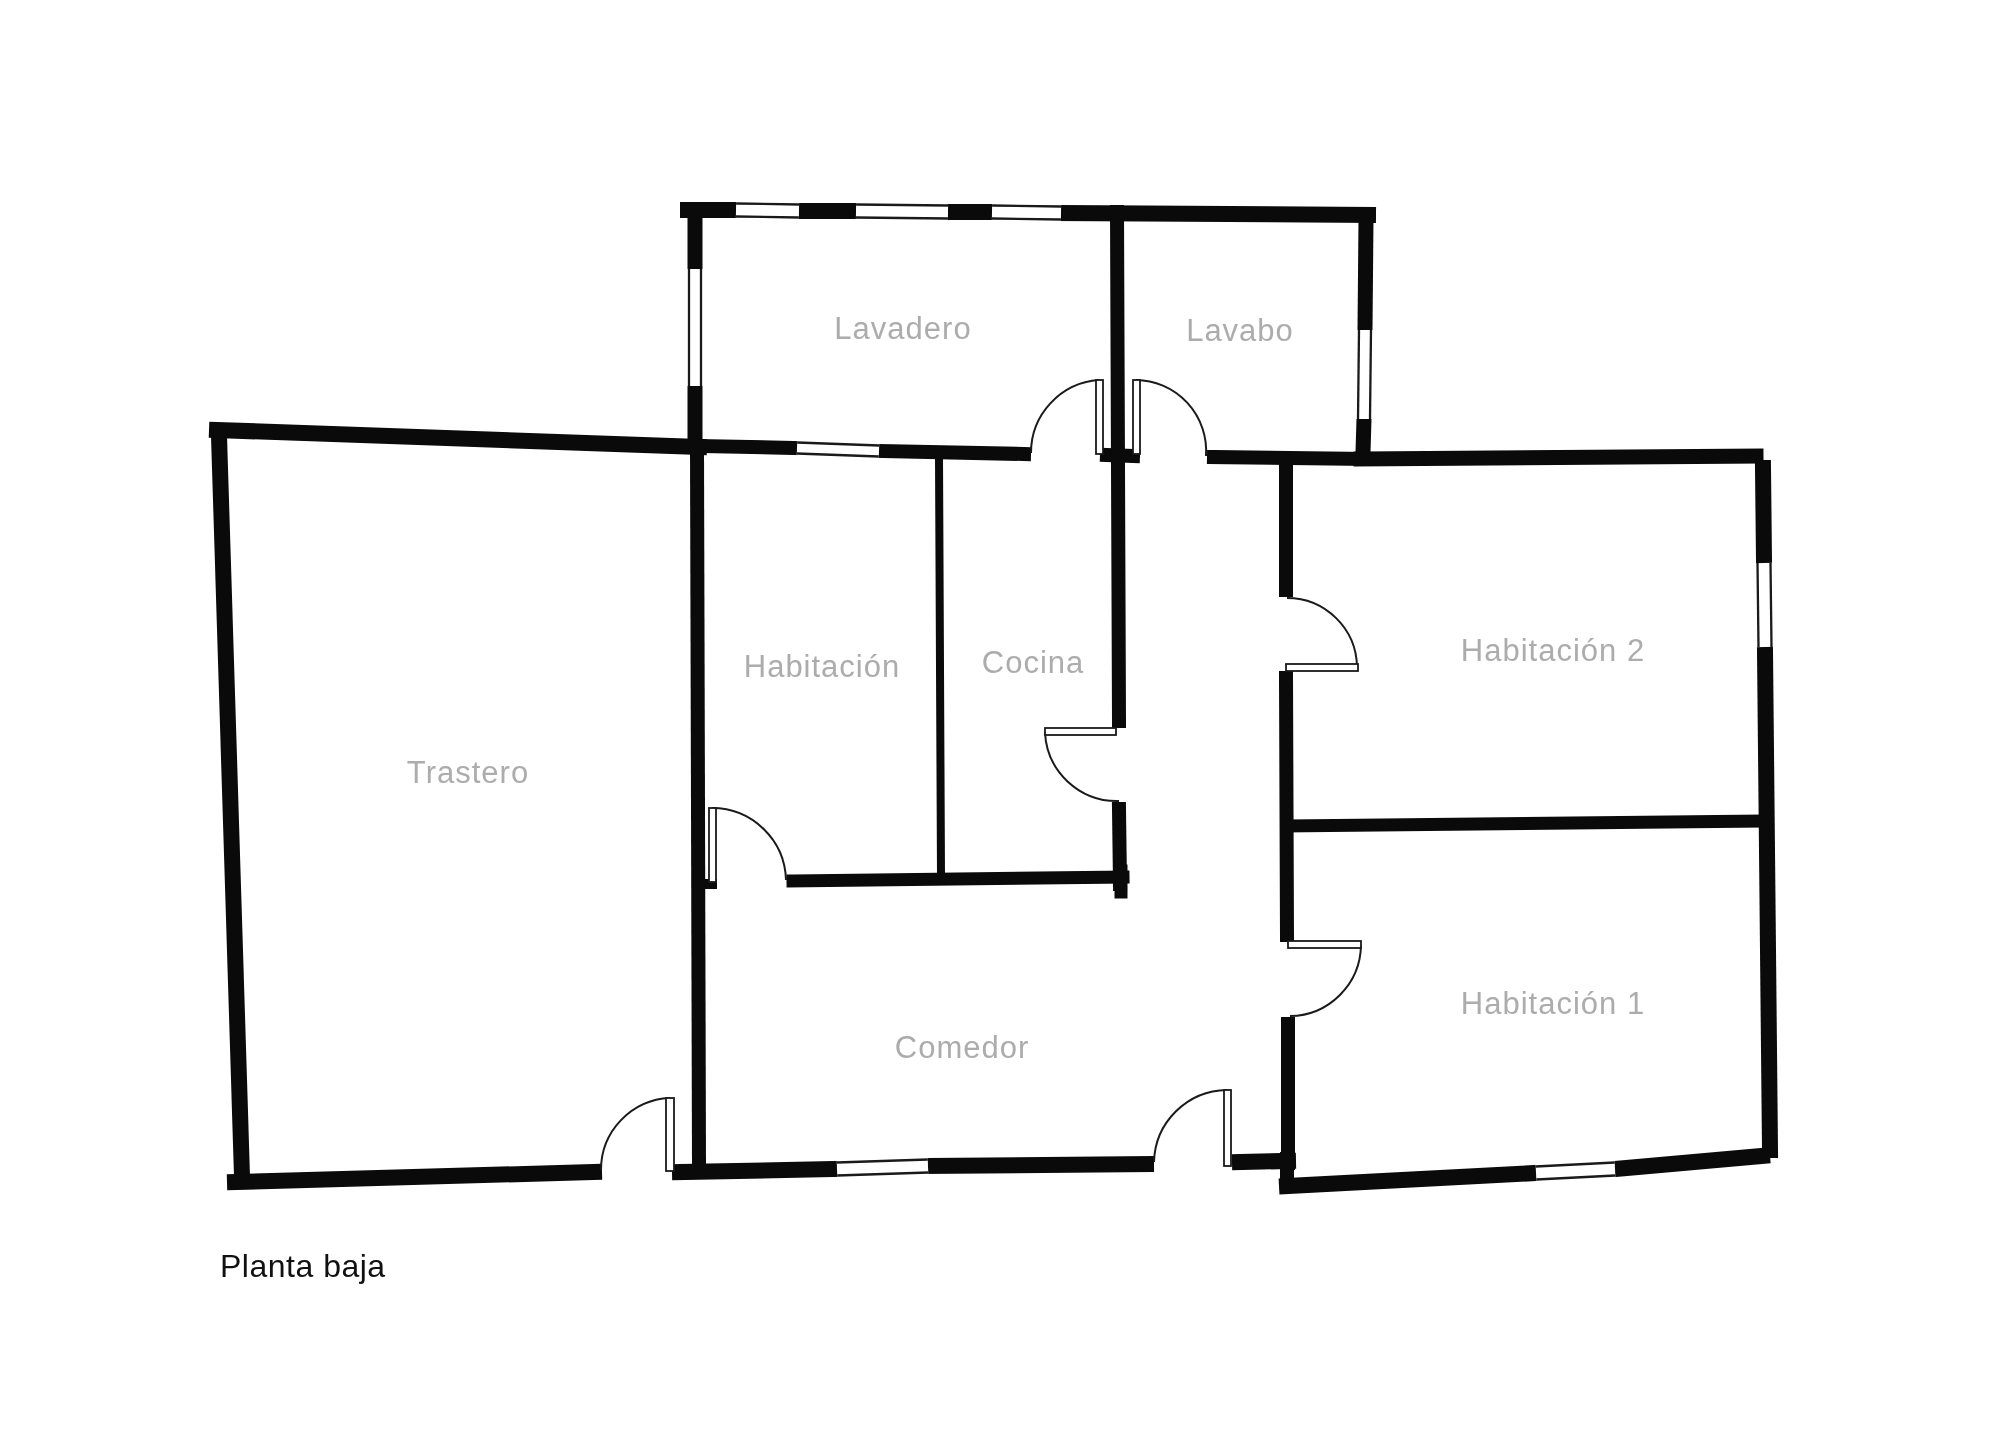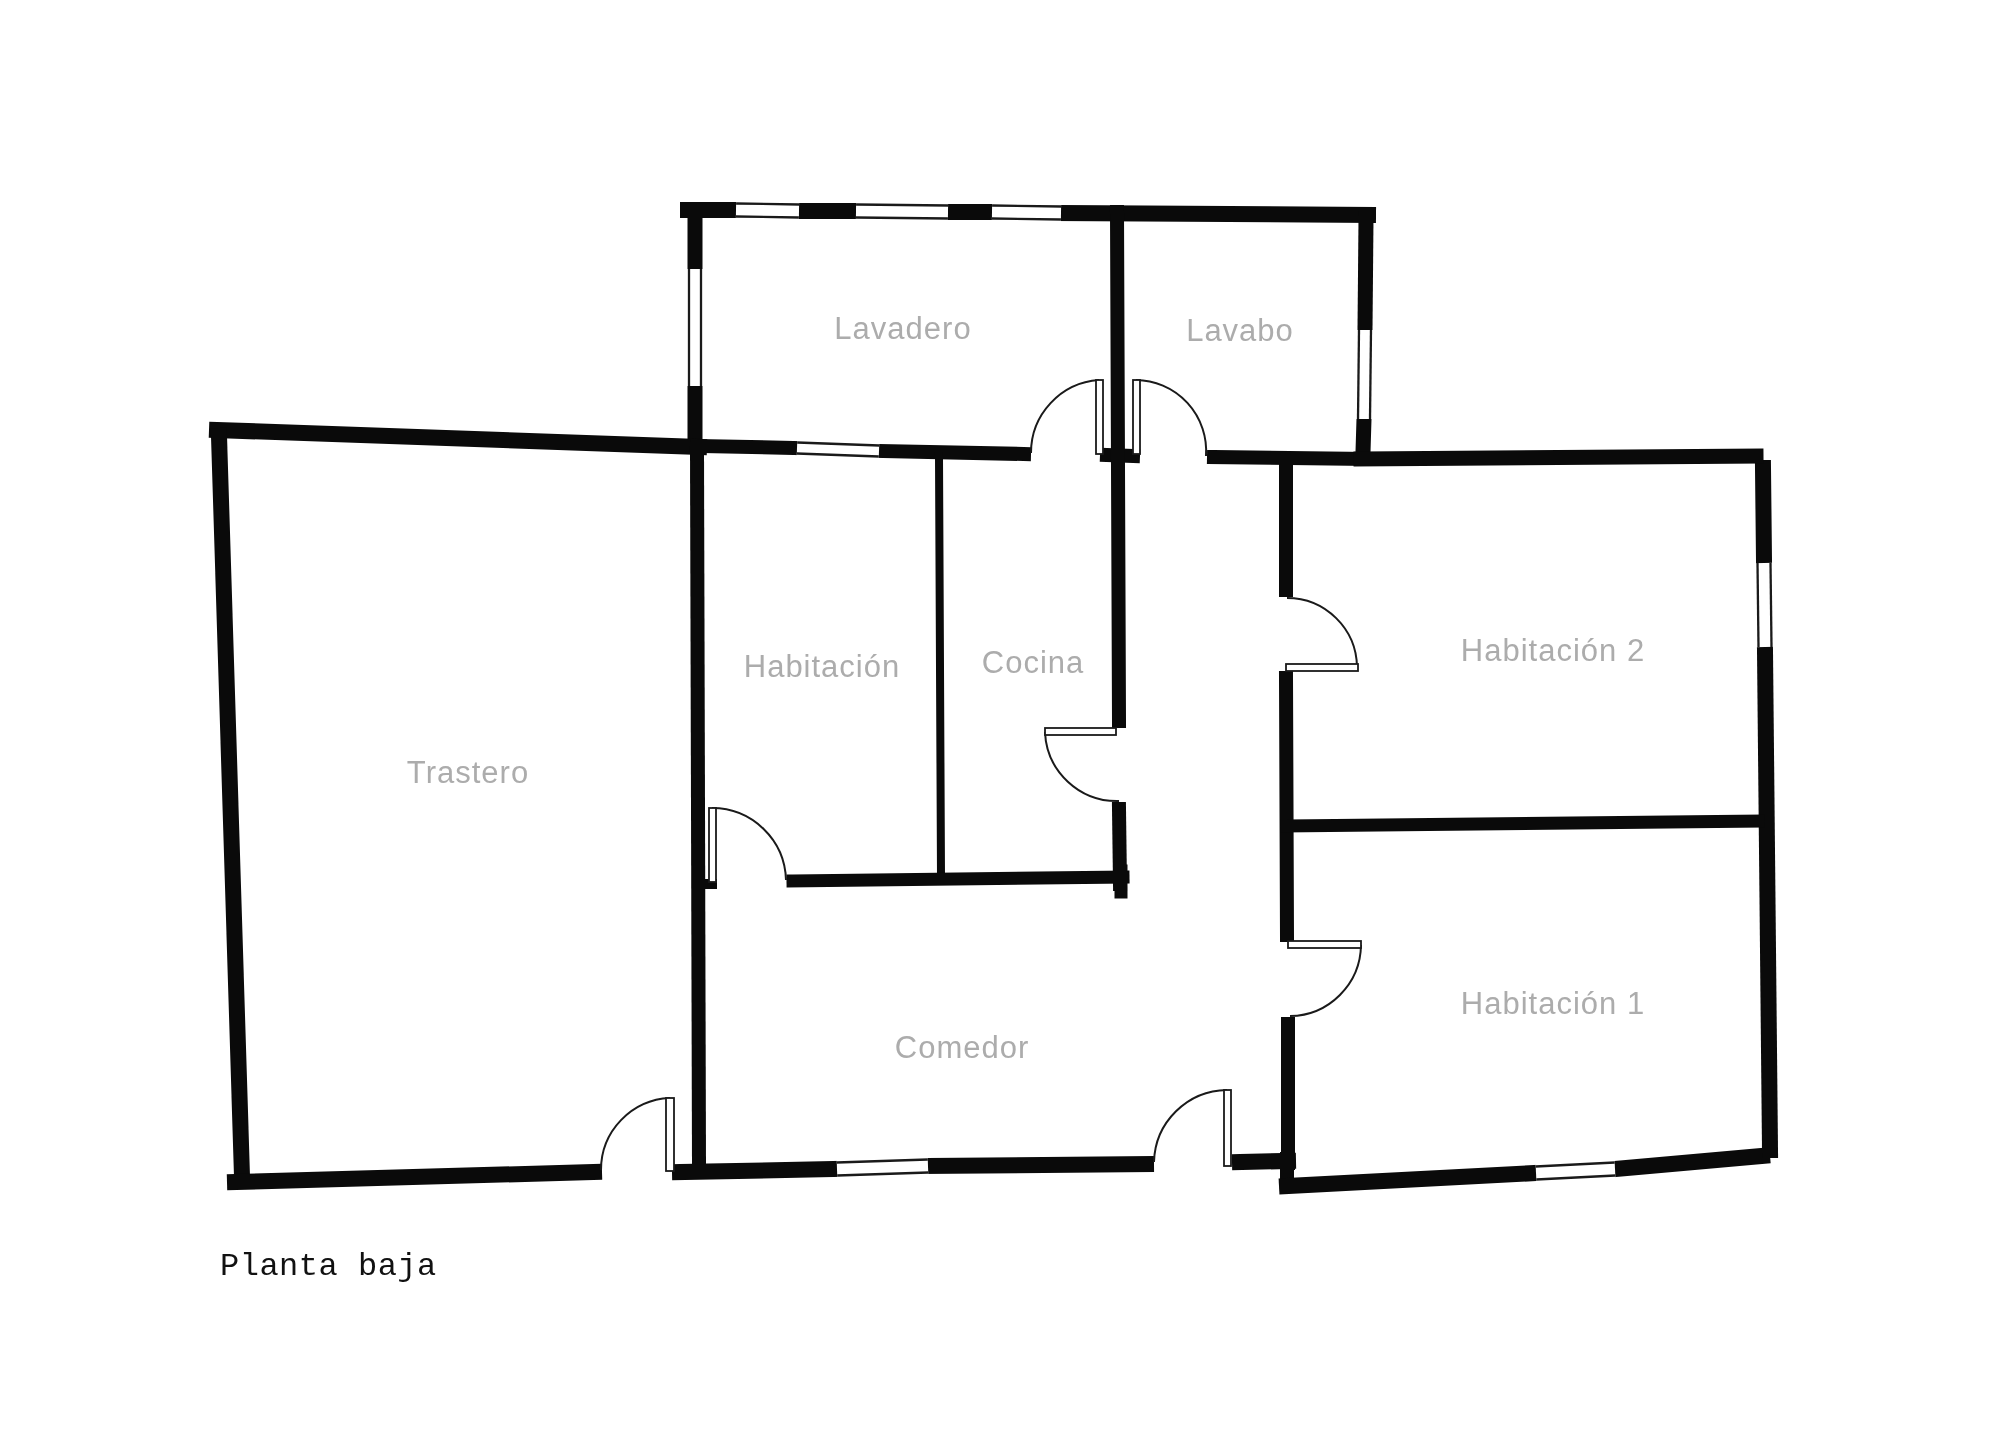--- a/index.html
+++ b/index.html
@@ -24,21 +24,20 @@
     height: 1433px;
   }
   #plan-title {
     position: absolute;
     left: 220px;
     top: 1248px;
     font-size: 32px;
     letter-spacing: 0.5px;
     color: #111111;
     white-space: nowrap;
-    font-family: Liberation Mono, monospace;
   }
   svg text {
     font-family: "Liberation Sans", sans-serif;
     font-size: 31px;
     letter-spacing: 1px;
   }
 </style>
 </head>
 <body>
 

